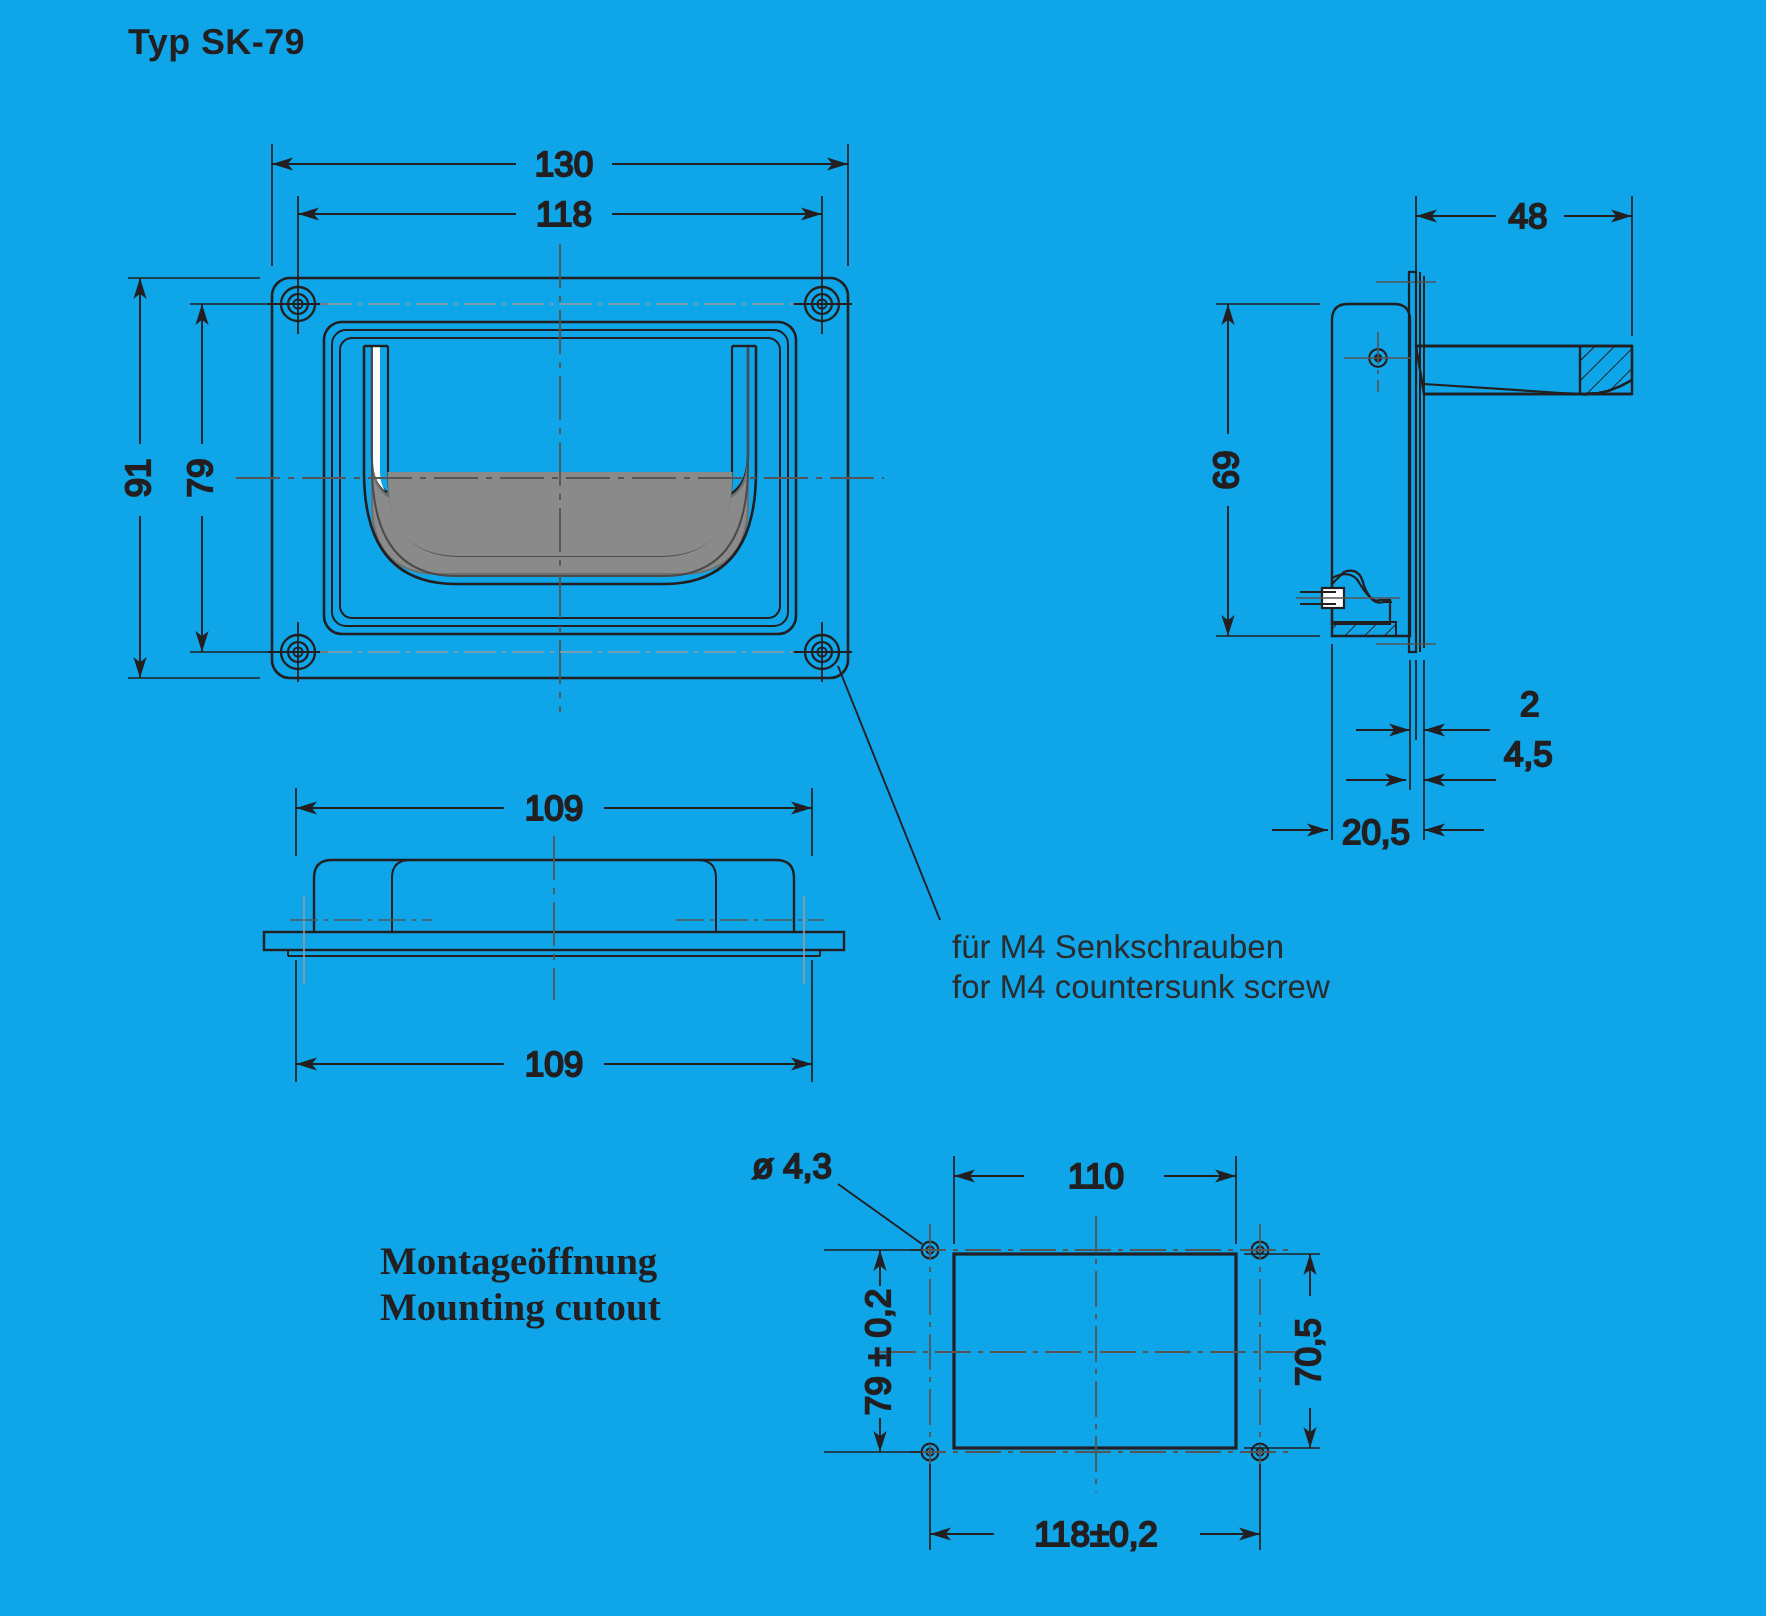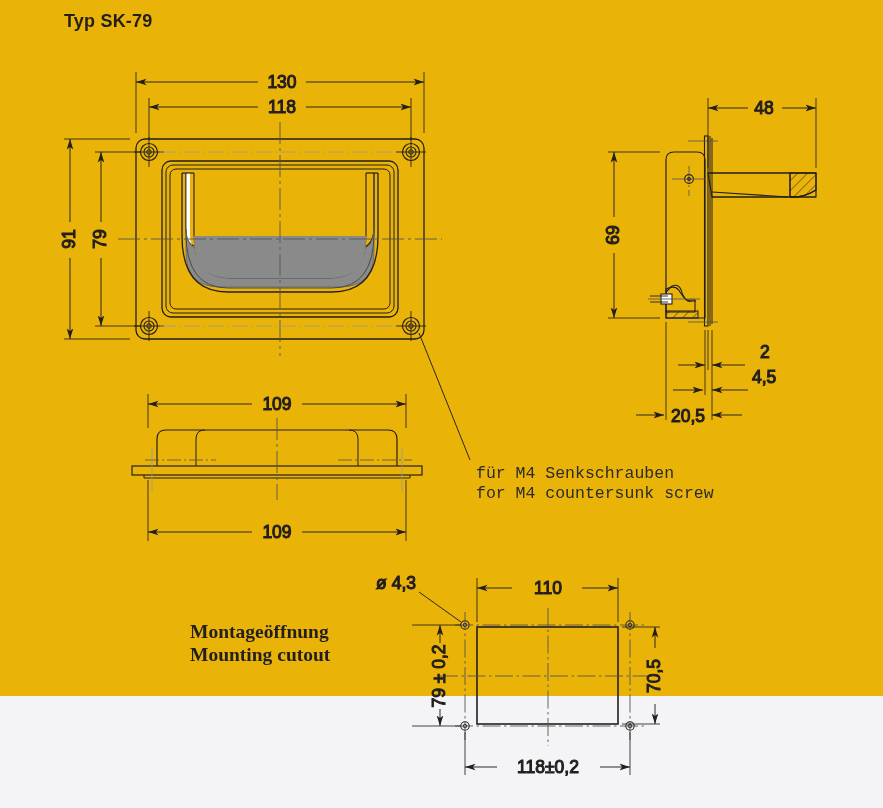--- a/index.html
+++ b/index.html
@@ -12,22 +12,22 @@
     width: 883px;
     height: 808px;
     position: relative;
     font-family: "Liberation Sans", sans-serif;
     overflow: hidden;
   }
   #sheet {
     position: absolute;
     left: 0; top: 0;
     width: 883px;
-    height: 696px;
-    background: #eab308;
+    height: 808px;
+    background: #0ea5e9;
   }
   .title-text {
     position: absolute;
     left: 64px;
     top: 11px;
     font-family: "Liberation Sans", sans-serif;
     font-weight: bold;
     font-size: 18px;
     color: #231f20;
     letter-spacing: 0.2px;
@@ -40,21 +40,21 @@
     font-weight: bold;
     font-size: 19.5px;
     color: #231f20;
     line-height: 1.18;
     white-space: pre;
   }
   .note-text {
     position: absolute;
     left: 476px;
     top: 464px;
-    font-family: Liberation Mono, monospace;
+    font-family: Liberation Sans, sans-serif;
     font-weight: normal;
     font-size: 16.5px;
     color: #2b2b2b;
     line-height: 1.24;
     white-space: pre;
   }
   svg { display: block; }
   svg text {
     font-family: "Liberation Sans", sans-serif;
     fill: #231f20;

